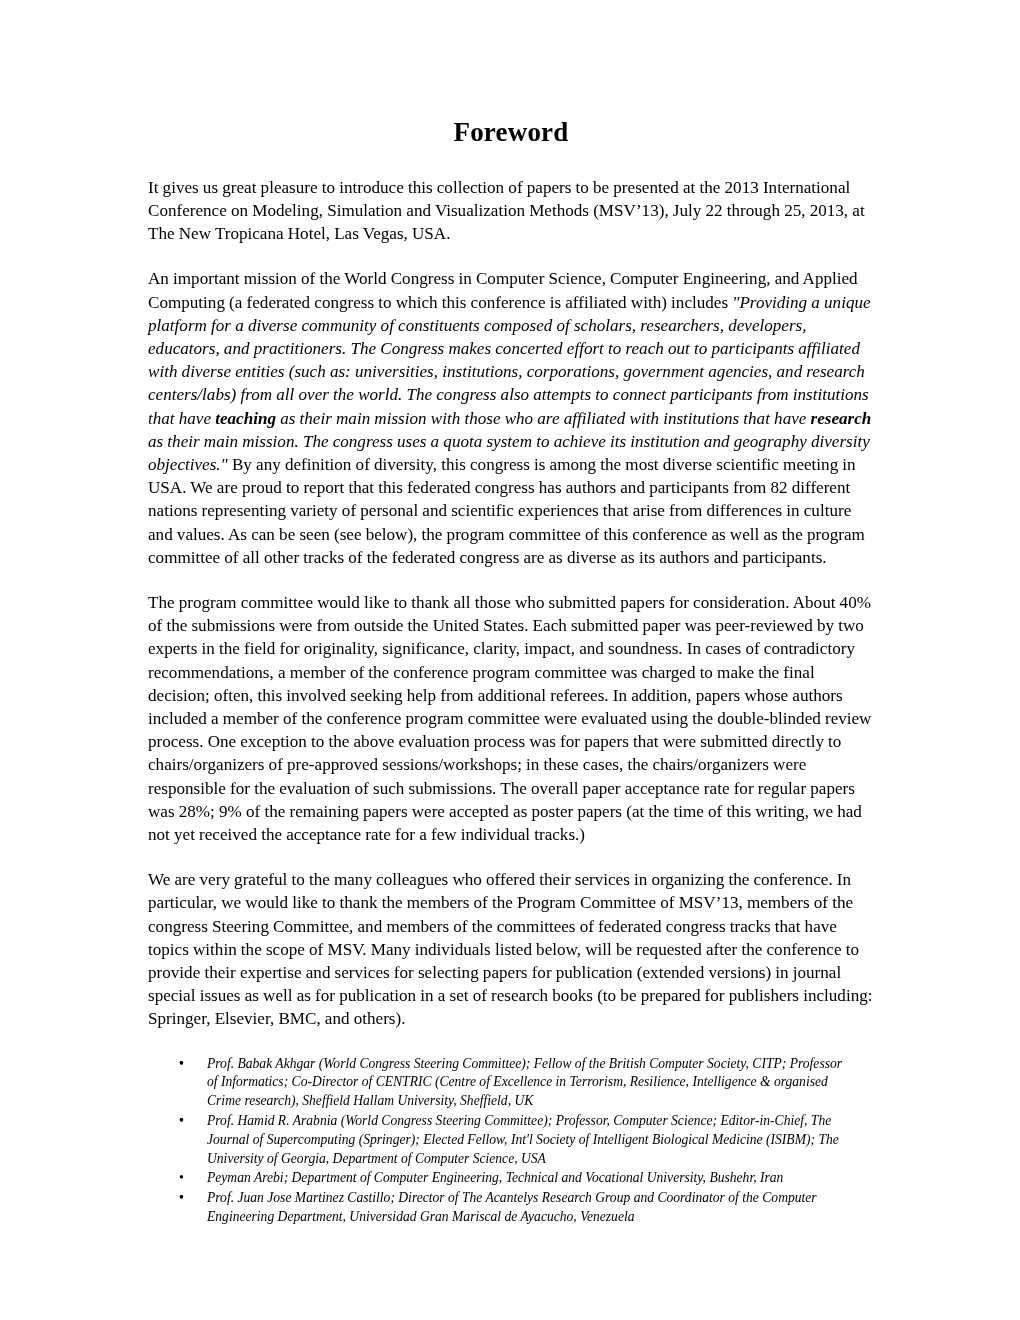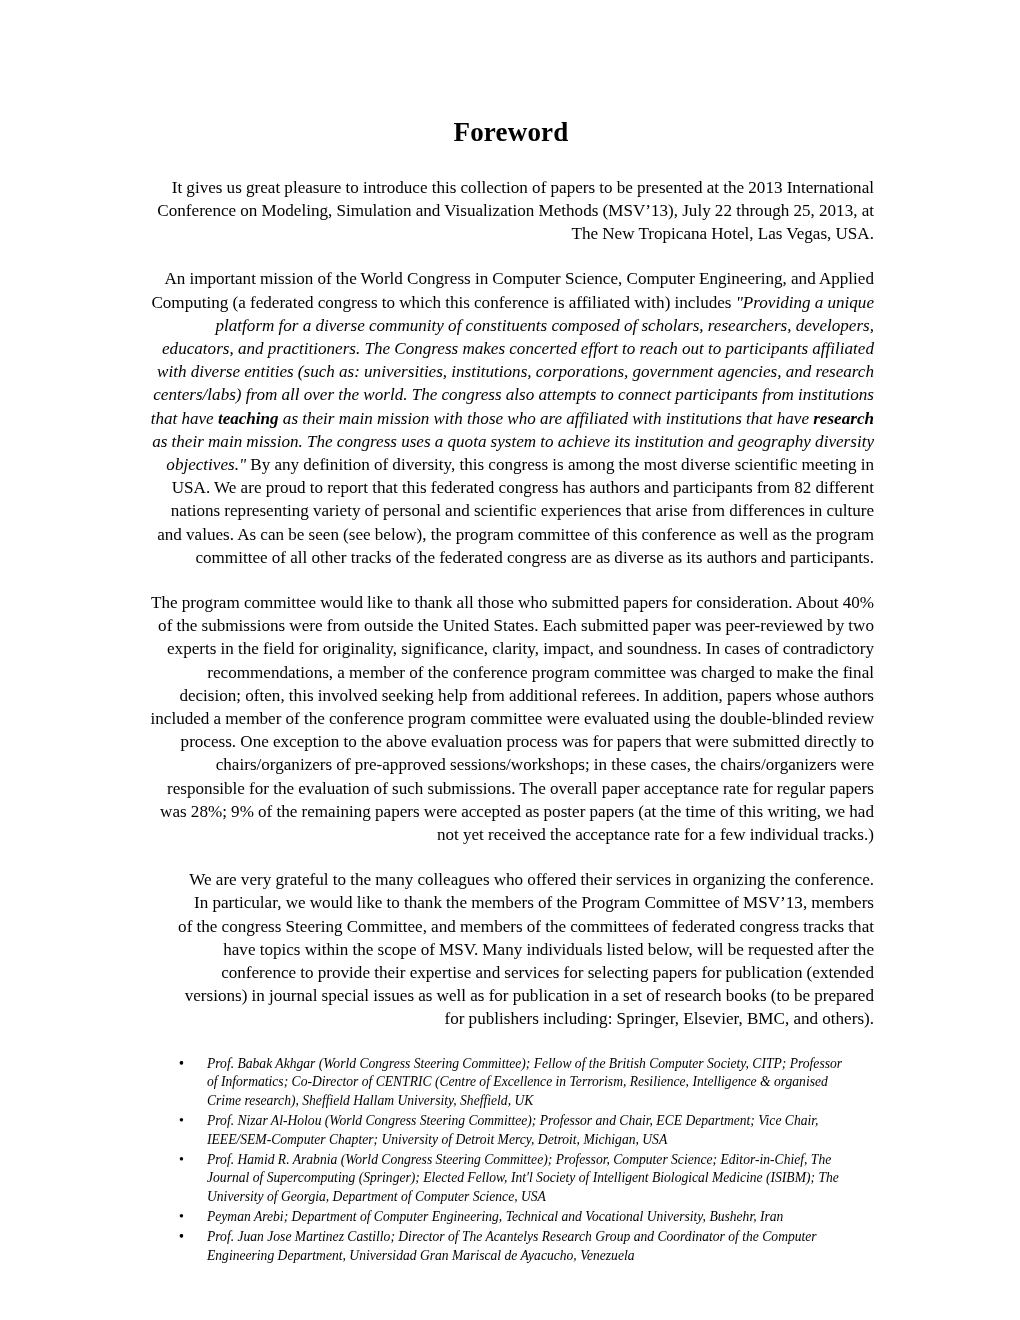--- a/index.html
+++ b/index.html
@@ -35,27 +35,26 @@
     text-align: center;
     letter-spacing: 0.2px;
     margin: 0 0 28px 0;
     line-height: 1.1;
     font-family: "Liberation Serif", "DejaVu Serif", serif;
   }
   p.para {
     margin: 0 0 22px 0;
     font-size: 17.1px;
     line-height: 23.2px;
-    text-align: right;
+    text-align: left;
     text-justify: none;
     word-spacing: -0.1px;
   }
   p.para:last-of-type {
     margin-bottom: 0;
-    margin-left: 28px;
   }
   .it {
     font-style: italic;
   }
   .bi {
     font-style: italic;
     font-weight: bold;
     margin-top: 46px;
   }
   ul.people {
@@ -94,21 +93,21 @@
 
     <p class="para"><span>An important mission of the World Congress in Computer Science, Computer Engineering, and Applied Computing (a federated congress to which this conference is affiliated with) includes </span><span class="it">"Providing a unique platform for a diverse community of constituents composed of scholars, researchers, developers, educators, and practitioners. The Congress makes concerted effort to reach out to participants affiliated with diverse entities (such as: universities, institutions, corporations, government agencies, and research centers/labs) from all over the world. The congress also attempts to connect participants from institutions that have </span><span class="bi">teaching</span><span class="it"> as their main mission with those who are affiliated with institutions that have </span><span class="bi">research</span><span class="it"> as their main mission. The congress uses a quota system to achieve its institution and geography diversity objectives."</span><span> By any definition of diversity, this congress is among the most diverse scientific meeting in USA. We are proud to report that this federated congress has authors and participants from 82 different nations representing variety of personal and scientific experiences that arise from differences in culture and values. As can be seen (see below), the program committee of this conference as well as the program committee of all other tracks of the federated congress are as diverse as its authors and participants.</span></p>
 
     <p class="para">The program committee would like to thank all those who submitted papers for consideration. About 40% of the submissions were from outside the United States.  Each submitted paper was peer-reviewed by two experts in the field for originality, significance, clarity, impact, and soundness. In cases of contradictory recommendations, a member of the conference program committee was charged to make the final decision; often, this involved seeking help from additional referees. In addition, papers whose authors included a member of the conference program committee were evaluated using the double-blinded review process. One exception to the above evaluation process was for papers that were submitted directly to chairs/organizers of pre-approved sessions/workshops; in these cases, the chairs/organizers were responsible for the evaluation of such submissions. The overall paper acceptance rate for regular papers was 28%; 9% of the remaining papers were accepted as poster papers (at the time of this writing, we had not yet received the acceptance rate for a few individual tracks.)</p>
 
     <p class="para">We are very grateful to the many colleagues who offered their services in organizing the conference.  In particular, we would like to thank the members of  the Program Committee of MSV’13, members of the congress Steering Committee, and members of the committees of federated congress tracks that have topics within the scope of MSV. Many individuals listed below, will be requested after the conference to provide their expertise and services for  selecting papers for publication (extended versions) in journal special issues as well as for publication in a set of research books (to be prepared for publishers including: Springer, Elsevier, BMC, and others).</p>
 
     <ul class="people">
       <li><span class="bullet">•</span></li>
       <li><span class="bullet">•</span><span>Prof. Babak Akhgar (World Congress Steering Committee); Fellow of the British Computer Society, CITP; Professor of Informatics; Co-Director of CENTRIC (Centre of Excellence in Terrorism, Resilience, Intelligence &amp; organised Crime research), Sheffield Hallam University, Sheffield, UK</span></li>
-      <li><span class="bullet">•</span><span>Prof. Nizar Al-Holou (World Congress Steering Committee); Professor and Chair, ECE Department; Vice Chair, IEEE/SEM-Computer Chapter; University of Detroit Mercy, Detroit, Michigan, USA</span></li>
+      <li><span class="bullet">•</span></li>
       <li><span class="bullet">•</span><span>Prof. Hamid R. Arabnia (World Congress Steering Committee); Professor, Computer Science; Editor-in-Chief, The Journal of Supercomputing (Springer);  Elected Fellow, Int'l Society of Intelligent Biological Medicine (ISIBM); The University of Georgia, Department of Computer Science, USA</span></li>
       <li><span class="bullet">•</span><span>Peyman Arebi; Department of Computer Engineering, Technical and Vocational University, Bushehr, Iran</span></li>
       <li><span class="bullet">•</span></li>
       <li><span class="bullet">•</span><span>Prof. Juan Jose Martinez Castillo; Director of The Acantelys Research Group and Coordinator of the Computer Engineering Department, Universidad Gran Mariscal de Ayacucho, Venezuela</span></li>
     </ul>
 
   </div>
 </div>
 
 </body></html>

